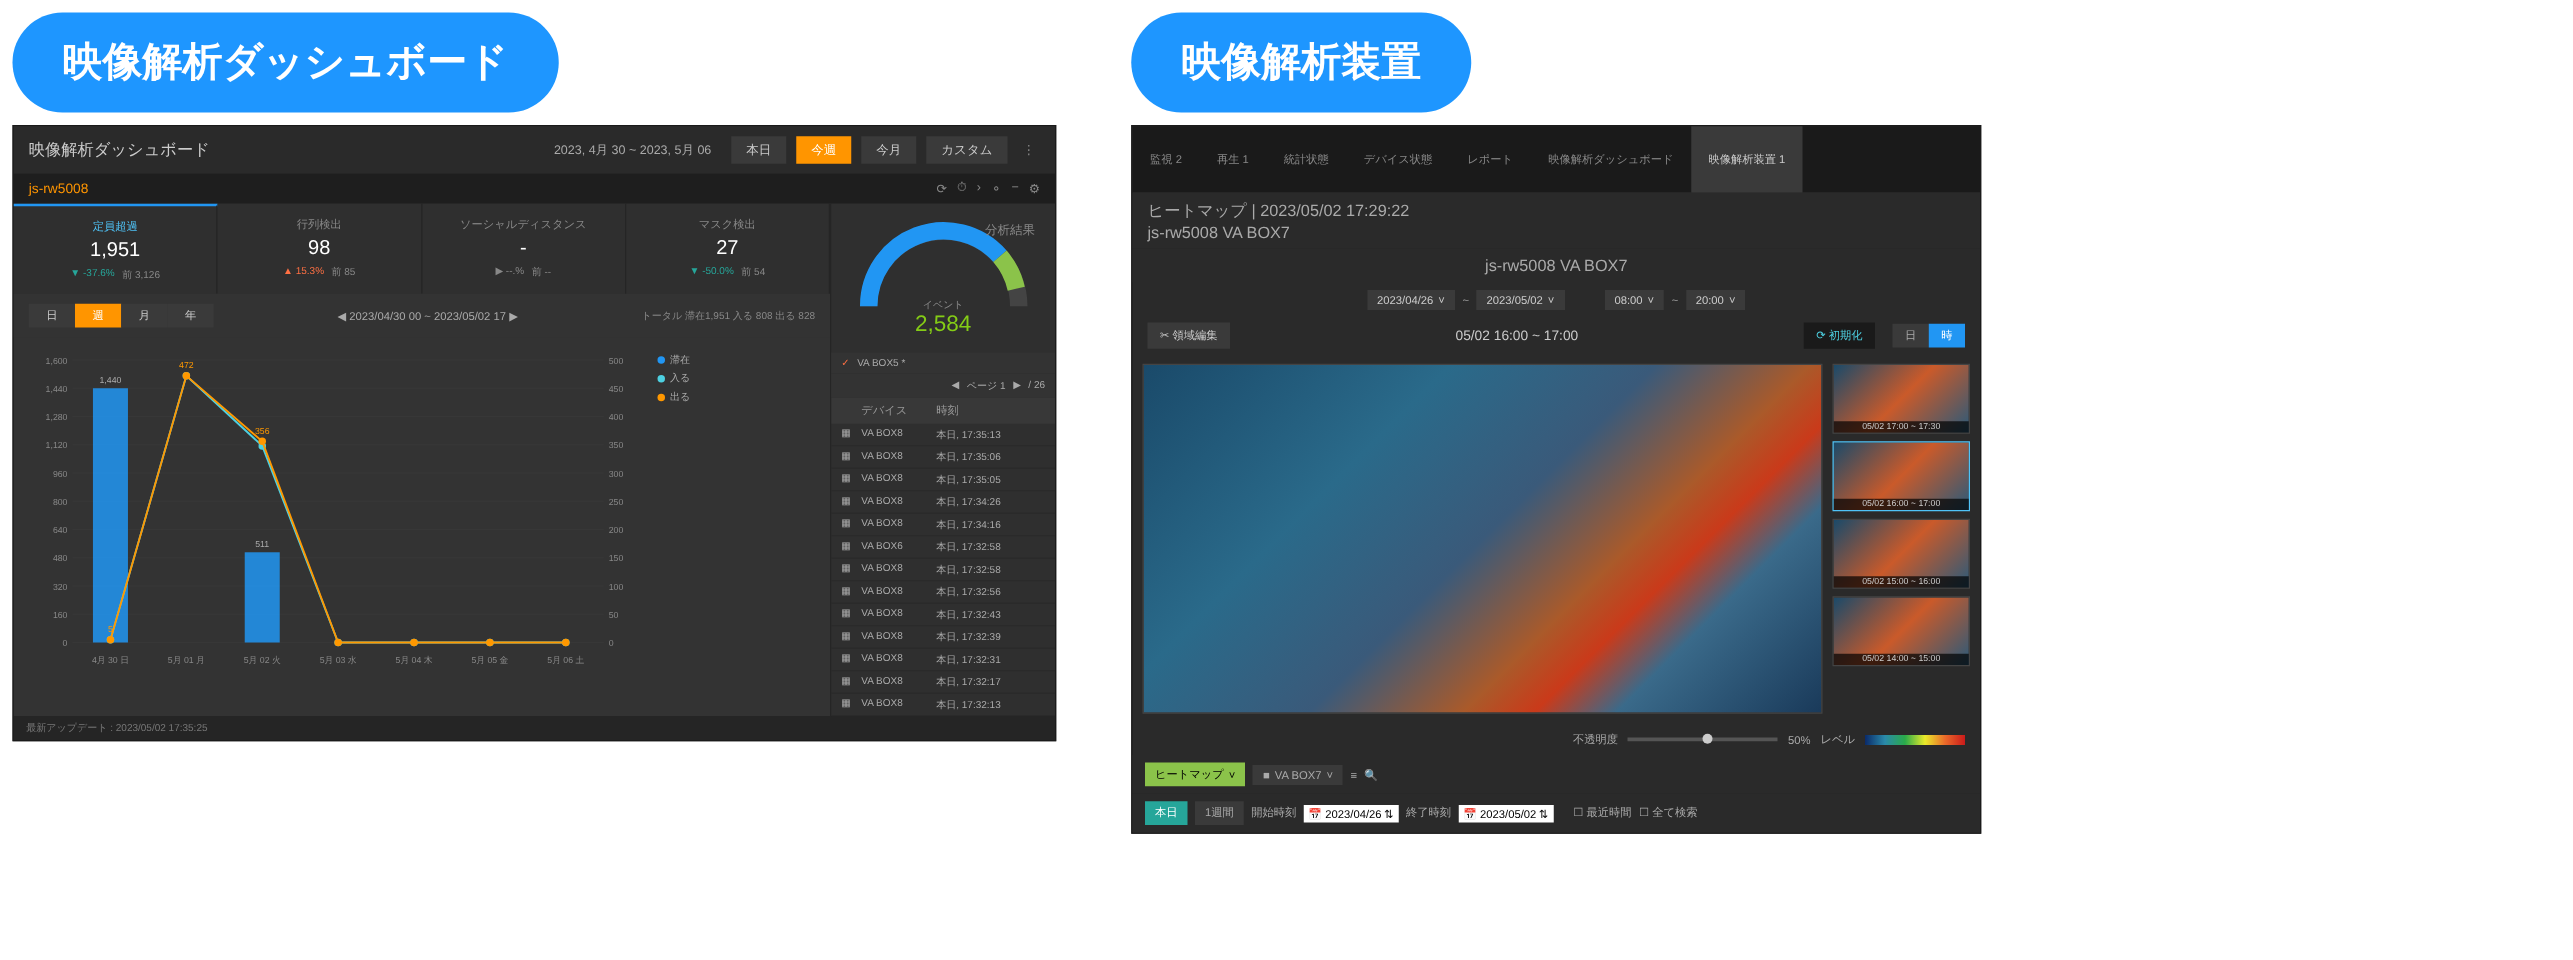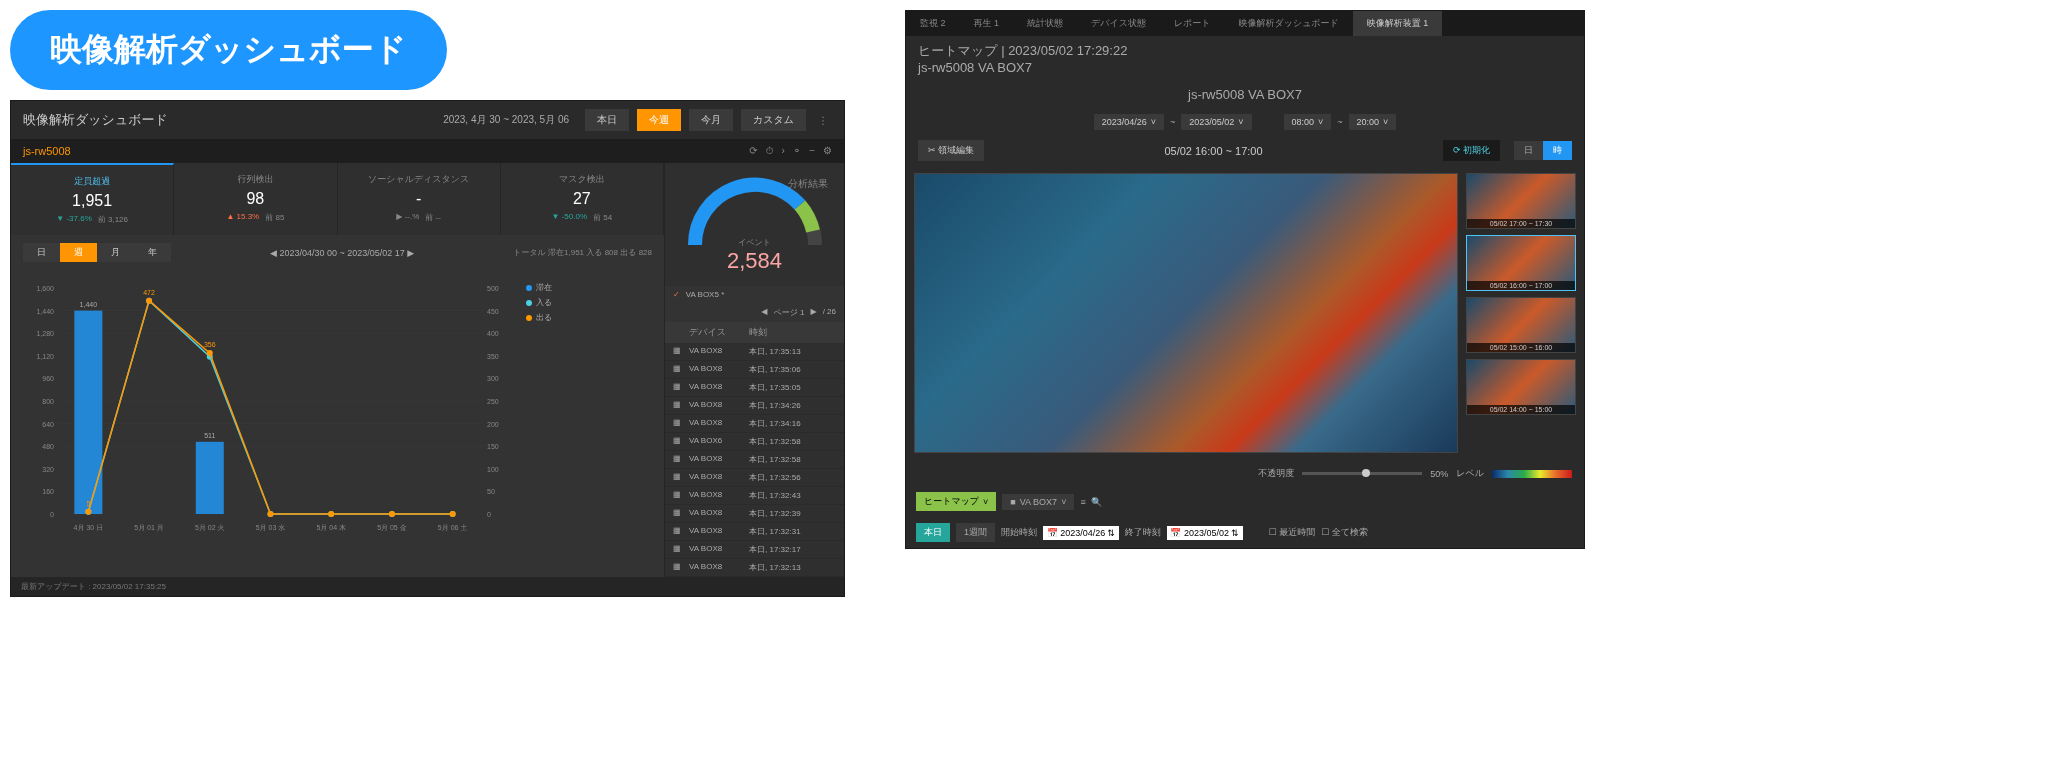--- a/index.html
+++ b/index.html
@@ -43,34 +43,34 @@
 .legend-dot::before{content:'';width:6px;height:6px;border-radius:50%}
 .legend-dot.blue::before{background:#2196f3}
 .legend-dot.teal::before{background:#4dd0e1}
 .legend-dot.orange::before{background:#ff9800}
 .chart-legend{padding:4px 0 0 8px}
 
 .dash-side{width:180px;background:#2f2f2f;border-left:1px solid #252525;display:flex;flex-direction:column}
 .gauge-box{padding:12px;text-align:center;position:relative}
 .gauge-svg{width:140px;height:80px}
 .gauge-label{font-size:8px;color:#888;margin-top:-20px}
-.event-count{font-size:22px;color:#fca5a5;font-weight:500}
+.event-count{font-size:18px;color:#84cc16;font-weight:500}
 .sub-bar{display:flex;align-items:center;padding:4px 8px;background:#333;font-size:8px;gap:6px}
 .sub-bar .spacer{flex:1}
 .check{color:#ff7043}
 .pager{padding:4px 8px;text-align:right;font-size:8px;background:#333;display:flex;justify-content:flex-end;gap:6px}
 .event-table{flex:1;overflow:hidden}
 .table-head{display:flex;background:#383838;padding:4px 8px;font-size:9px;color:#999}
 .col-dev{width:60px}.col-time{flex:1}
 .table-row{display:flex;padding:3px 8px;font-size:8px;color:#aaa;border-bottom:1px solid #2a2a2a}
 .footer{padding:4px 10px;font-size:8px;color:#777;background:#252525}
 
 
 .dev-tabs{display:flex;background:#1a1a1a;font-size:9px}
-.dev-tab{padding:6px 14px;color:#888;cursor:pointer}
+.dev-tab{padding:20px 14px;color:#888;cursor:pointer}
 .dev-tab.active{background:#3a3a3a;color:#ccc}
 .dev-header{padding:6px 12px;background:#2a2a2a;font-size:13px}
 .dev-sub{padding:6px 12px;font-size:13px;text-align:center;background:#2a2a2a}
 .date-row{display:flex;justify-content:center;gap:6px;padding:6px;align-items:center;font-size:9px}
 .date-sel{background:#3a3a3a;padding:3px 8px;color:#ccc;display:flex;align-items:center;gap:4px;cursor:pointer}
 .btn-init{background:#1a1a1a;color:#4dd0e1;padding:4px 10px;font-size:9px;cursor:pointer}
 .toggle-grp{display:flex;margin-left:8px}
 .toggle-grp span{padding:3px 10px;background:#3a3a3a;font-size:9px;cursor:pointer}
 .toggle-grp span.on{background:#2196f3;color:#fff}
 .region-btn{background:#3a3a3a;padding:4px 10px;font-size:9px;color:#ccc}
@@ -342,20 +342,21 @@
                 </div>
               </div>
         </div>
       </div>
     </div>
     <div class="footer"><span>最新アップデート</span> : <span>2023/05/02 17:35:25</span></div>
   </div>
 </div>
 
 <div class="panel panel-right">
+  <div><span class="title-pill">映像解析装置</span></div>
 
   <div class="app">
     <div class="dev-tabs" id="dev-tabs">
           <span class="dev-tab">監視 2</span>
           <span class="dev-tab">再生 1</span>
           <span class="dev-tab">統計状態</span>
           <span class="dev-tab">デバイス状態</span>
           <span class="dev-tab">レポート</span>
           <span class="dev-tab">映像解析ダッシュボード</span>
           <span class="dev-tab active">映像解析装置 1</span>
@@ -421,18 +422,18 @@
       <span>🔍</span>
     </div>
 
     <div class="btn-row">
       <span class="btn-sm teal">本日</span>
       <span class="btn-sm">1週間</span>
       <span>開始時刻</span>
       <span class="date-input">📅 <span>2023/04/26</span> ⇅</span>
       <span>終了時刻</span>
       <span class="date-input">📅 <span>2023/05/02</span> ⇅</span>
-      <span style="margin-left:20px">☐ <span>最近時間</span></span>
+      <span style="margin-left:10px">☐ <span>最近時間</span></span>
       <span>☐ <span>全て検索</span></span>
     </div>
   </div>
 </div>
 </div>
 
 </body></html>

